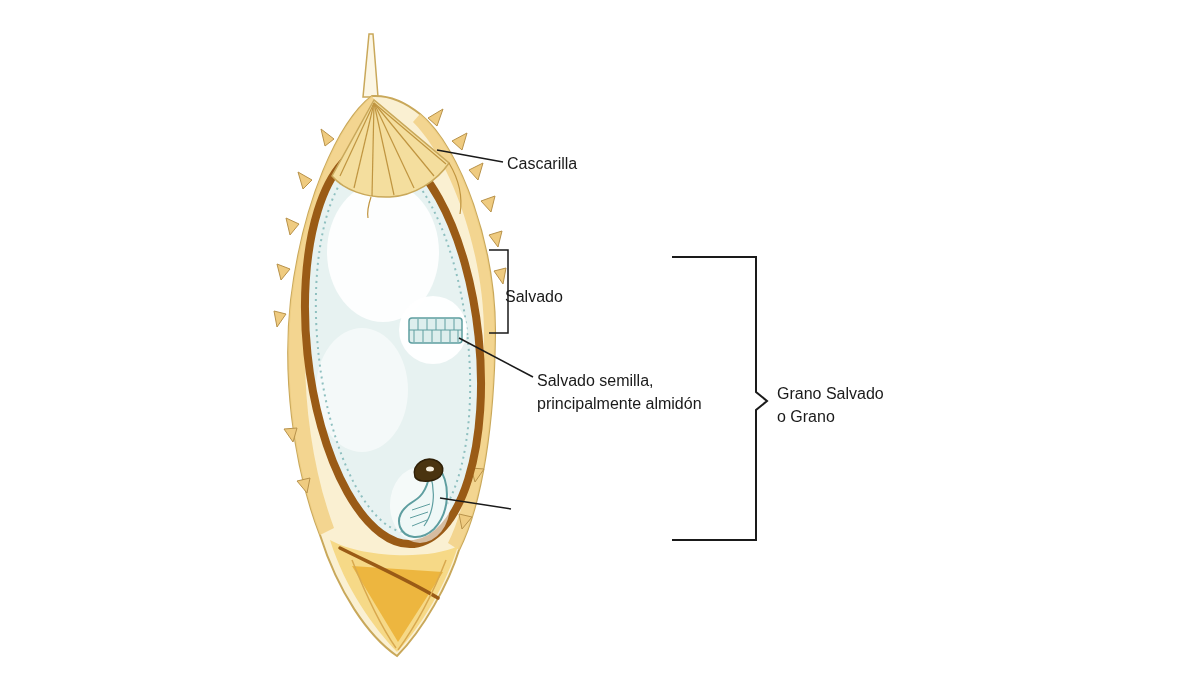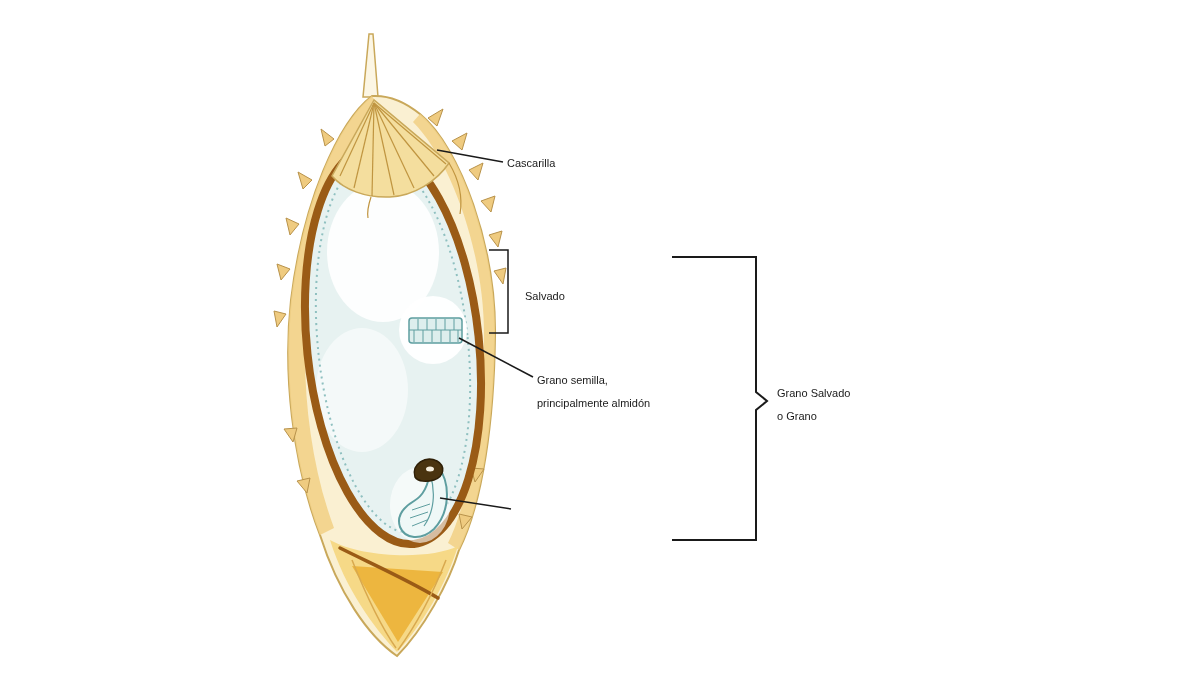--- a/index.html
+++ b/index.html
@@ -7,21 +7,21 @@
     position: relative;
     width: 1200px;
     height: 675px;
     background: #ffffff;
     overflow: hidden;
     font-family: "Liberation Sans", sans-serif;
   }
   .canvas svg { position: absolute; left: 0; top: 0; }
   .label {
     position: absolute;
-    font-size: 11px;
+    font-size: 16px;
     line-height: 23px;
     color: #1a1a1a;
     white-space: nowrap;
   }
 </style>
 </head>
 <body>
 
 <div class="canvas">
 
@@ -144,24 +144,24 @@
       <line x1="437" y1="150" x2="503" y2="162"></line>
       <line x1="533" y1="377" x2="459" y2="338"></line>
       <line x1="440" y1="498" x2="511" y2="509"></line>
       <path d="M 489 250 L 508 250 L 508 333 L 489 333"></path>
       <path stroke-width="2" d="M 672 257 L 756 257 L 756 392 L 767 401 L 756 410 L 756 540 L 672 540"></path>
     </g>
   </svg>
 
   <div class="label" style="left:507px; top:152px">Cascarilla</div>
 
-  <div class="label" style="left:525px; top:285px">Salvado</div>
+  <div class="label" style="left:505px; top:285px">Salvado</div>
 
   <div class="label" style="left:537px; top:369px">
-    <span>Grano semilla,</span><br>
+    <span>Salvado semilla,</span><br>
     <span>principalmente almidón</span>
   </div>
 
 
   <div class="label" style="left:777px; top:382px">
     <span>Grano Salvado</span><br>
     <span>o Grano</span>
   </div>
 
 </div>

